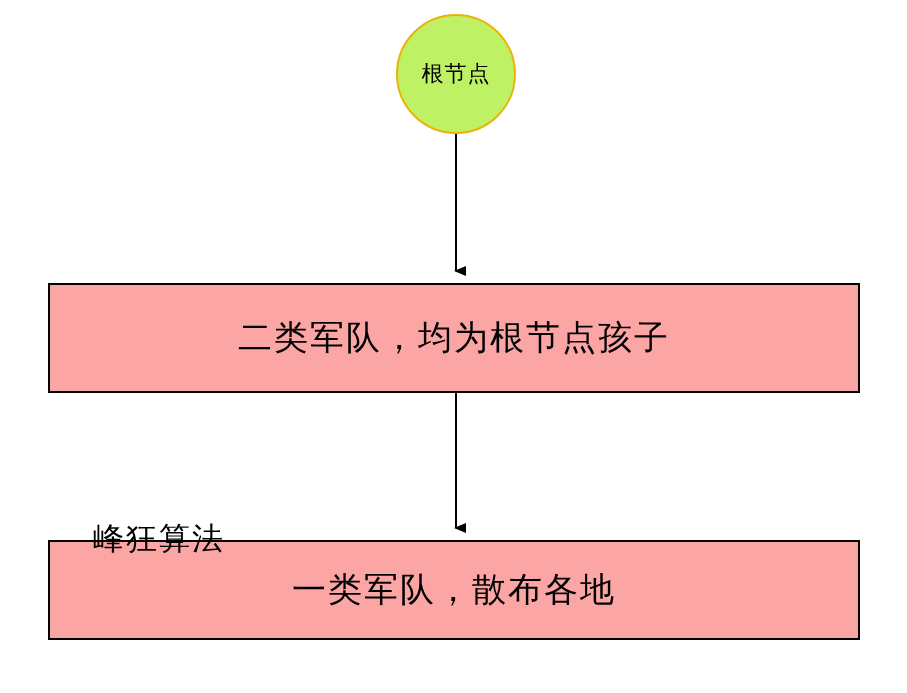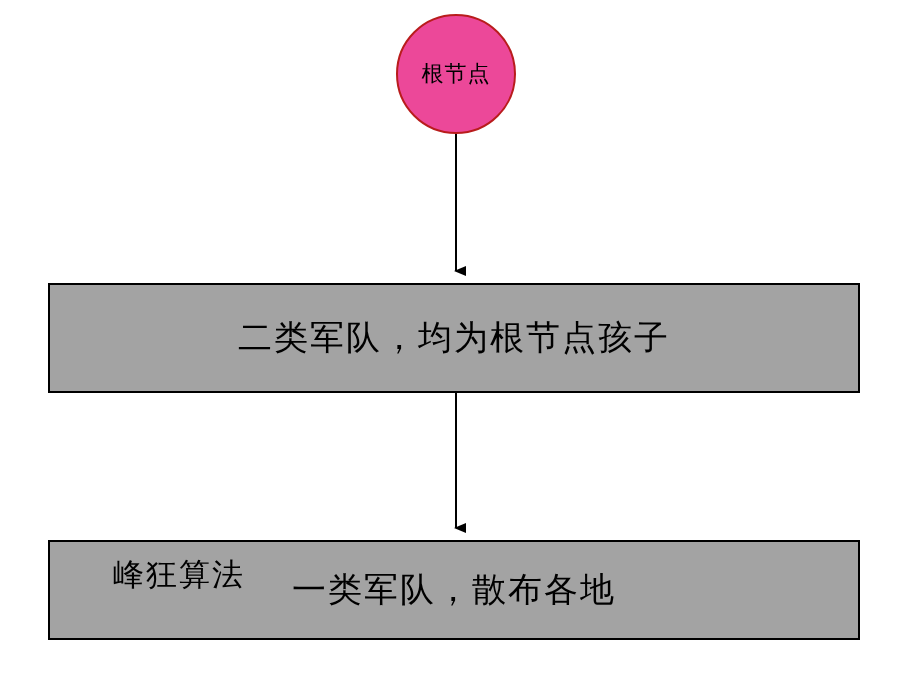--- a/index.html
+++ b/index.html
@@ -22,67 +22,66 @@
     width: 907px;
     height: 693px;
     pointer-events: none;
   }
   .node-circle {
     position: absolute;
     left: 396px;
     top: 14px;
     width: 120px;
     height: 120px;
-    border: 2px solid #b91c1c;
+    border: 2px solid #eab308;
     border-radius: 50%;
     box-sizing: border-box;
     display: flex;
     align-items: center;
     justify-content: center;
-    background: #ec4899;
+    background: #bef264;
   }
   .node-circle span {
     font-size: 22px;
     color: #000000;
     letter-spacing: 1px;
   }
   .box {
     position: absolute;
     left: 48px;
     width: 812px;
     border: 2px solid #000000;
     box-sizing: border-box;
     display: flex;
     align-items: center;
     justify-content: center;
-    background: #a3a3a3;
+    background: #fca5a5;
   }
   .box span {
     font-size: 34px;
     color: #000000;
     letter-spacing: 2px;
   }
   .box1 {
     top: 283px;
     height: 110px;
   }
   .box2 {
     top: 540px;
     height: 100px;
   }
   .watermark {
     position: absolute;
-    left: 113px;
+    left: 93px;
     top: 518px;
     font-size: 31px;
     color: #000000;
     letter-spacing: 2px;
     background: transparent;
     z-index: 2;
-    margin-top: 36px;
   }
 </style>
 </head>
 <body>
 
 <div class="canvas">
 
   <svg class="arrows" viewBox="0 0 907 693" xmlns="http://www.w3.org/2000/svg">
     <defs>
       <marker id="arrowhead" markerWidth="10" markerHeight="12" refX="5" refY="10" orient="auto" markerUnits="userSpaceOnUse">

